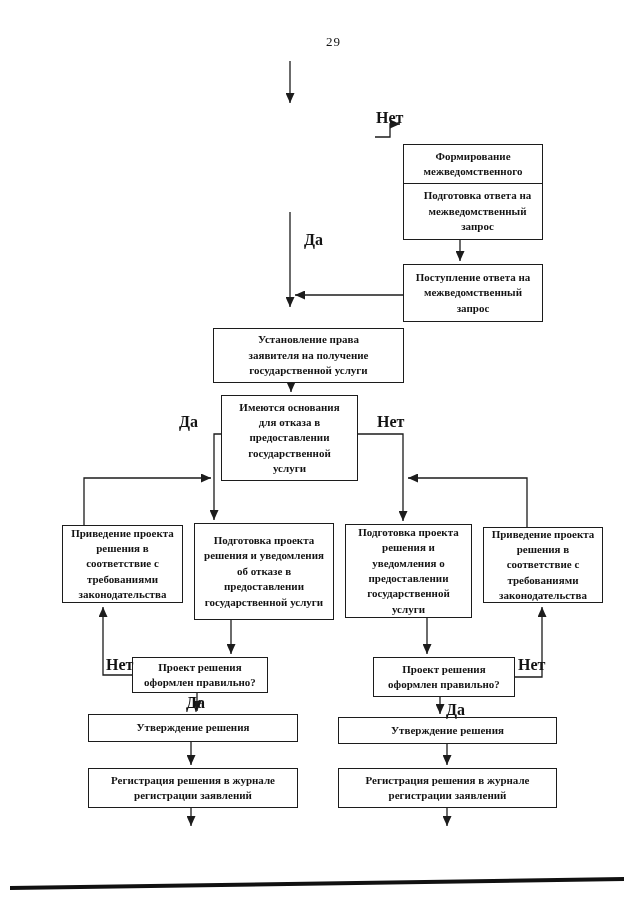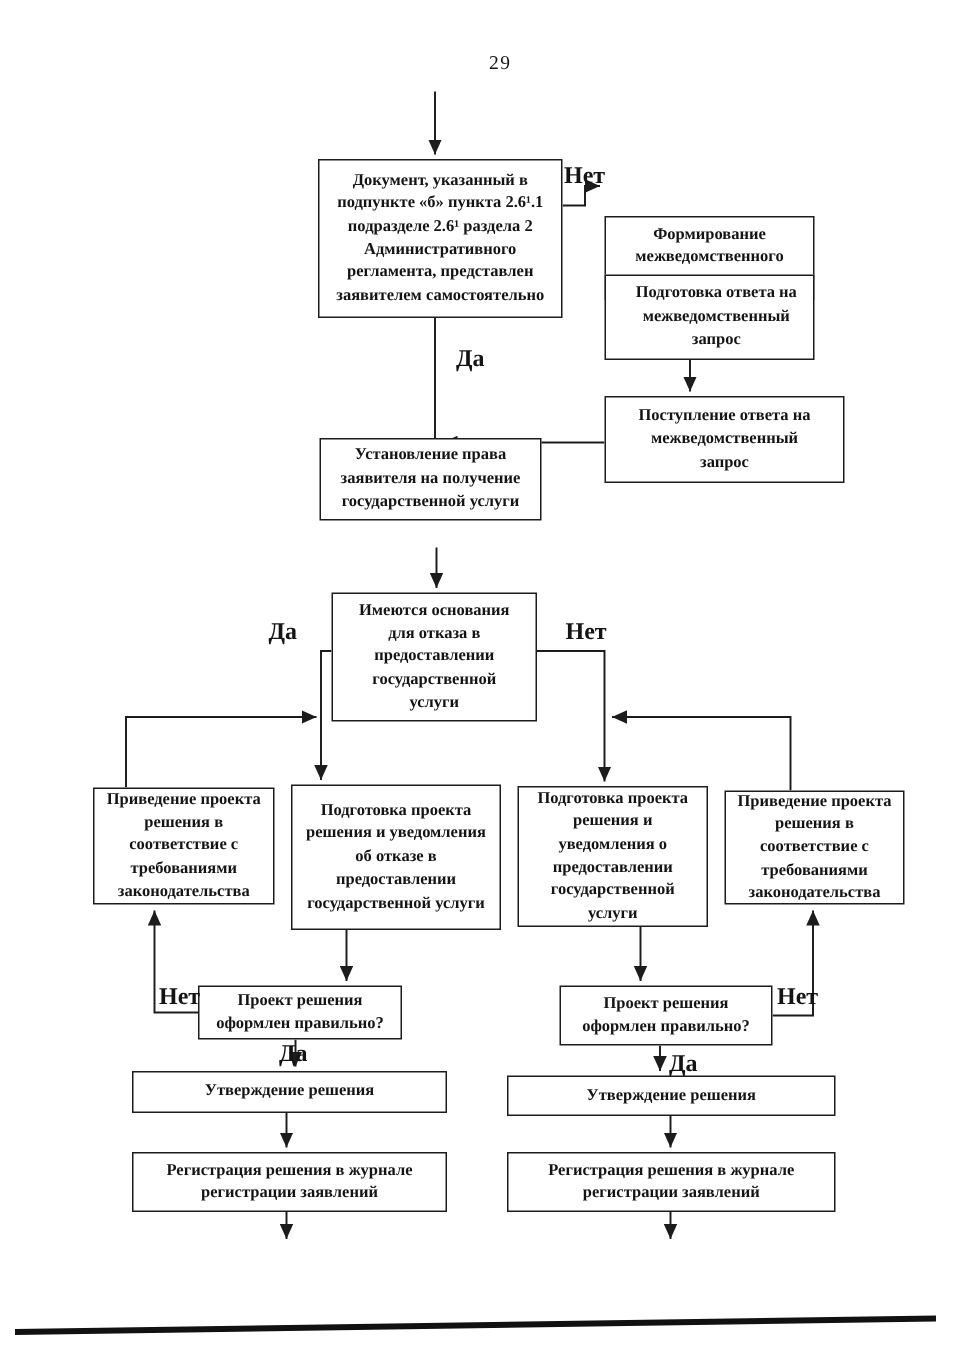--- a/index.html
+++ b/index.html
@@ -80,40 +80,34 @@
 
       <path d="M191,808 V826" marker-end="url(#arr)"></path>
       <path d="M447,808 V826" marker-end="url(#arr)"></path>
     </g>
 
     <path d="M10,888 L624,879" stroke="#111111" stroke-width="4" fill="none"></path>
   </svg>
 
   <div class="pagenum" style="left:326px;top:34px;">29</div>
 
-  <div class="box" style="left:212px;top:106px;width:163px;height:106px;">Документ, указанный в
-подпункте «б» пункта 2.6¹.1
-подразделе 2.6¹ раздела 2
-Административного
-регламента, представлен
-заявителем самостоятельно</div>
 
   <div class="box" style="left:403px;top:97px;width:140px;height:56px;margin-top:47px;">Формирование
 межведомственного
 запроса</div>
 
   <div class="box" style="left:403px;top:183px;width:140px;height:57px;padding-left:11px;">Подготовка ответа на
 межведомственный
 запрос</div>
 
-  <div class="box" style="left:403px;top:264px;width:160px;height:58px;">Поступление ответа на
+  <div class="box" style="left:403px;top:264px;width:140px;height:58px;">Поступление ответа на
 межведомственный
 запрос</div>
 
-  <div class="box" style="left:213px;top:292px;width:148px;height:55px;">Установление права
+  <div class="box" style="left:213px;top:328px;width:191px;height:55px;">Установление права
 заявителя на получение
 государственной услуги</div>
 
   <div class="box" style="left:221px;top:395px;width:137px;height:86px;">Имеются основания
 для отказа в
 предоставлении
 государственной
 услуги</div>
 
   <div class="box" style="left:62px;top:525px;width:121px;height:78px;">Приведение проекта

